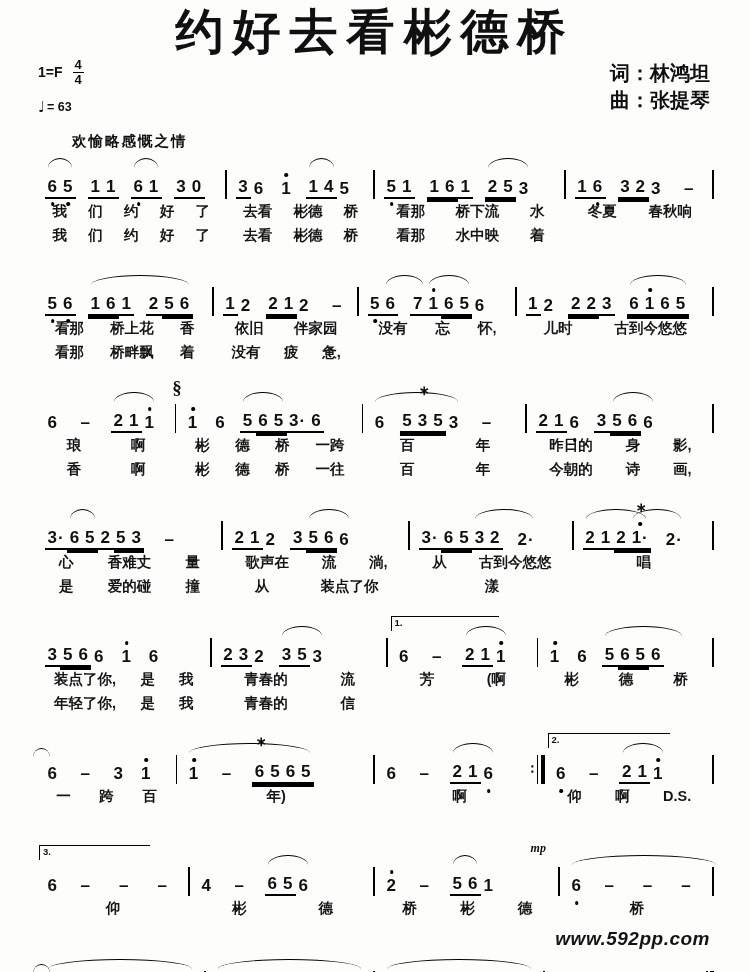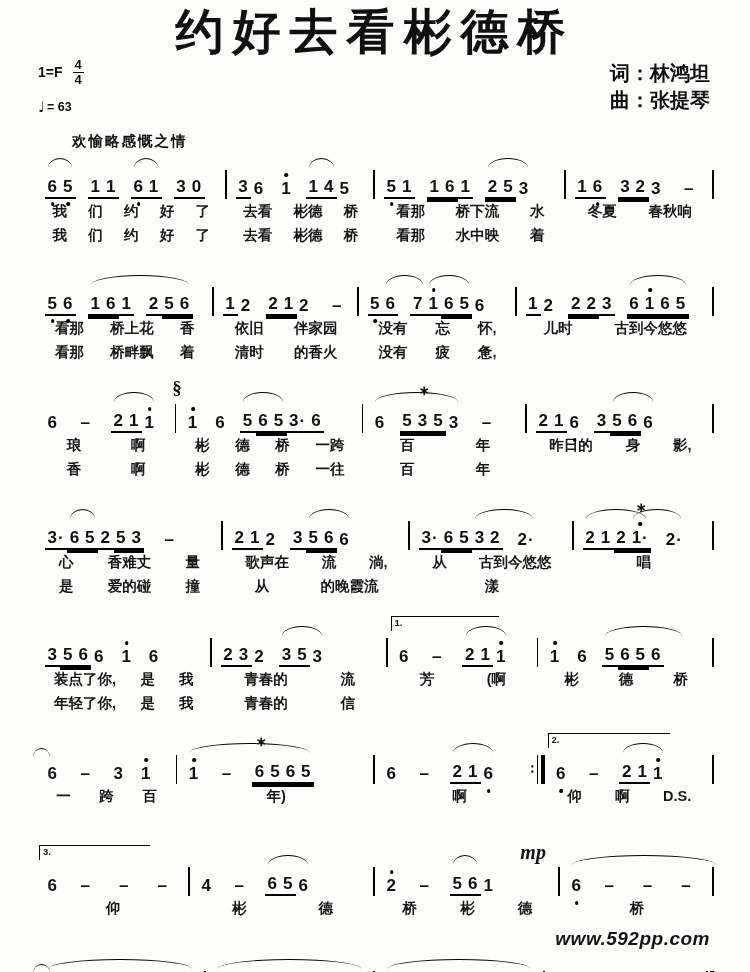--- a/index.html
+++ b/index.html
@@ -45,21 +45,21 @@
     border-top:1.8px solid #000;border-radius:50%/100% 100% 0 0;
   }
   .orn{position:absolute;top:-8px;font-size:13px;font-weight:bold;font-style:normal;}
   .tiein{position:absolute;left:-3px;top:6px;width:17px;height:8px;border-top:1.8px solid #000;border-radius:50%/100% 100% 0 0;}
   .volta{
     position:absolute;top:-9px;left:3px;width:72%;height:15px;box-sizing:border-box;
     border-top:1.6px solid #000;border-left:1.6px solid #000;
     font-size:9.5px;font-weight:bold;padding:1px 0 0 3px;line-height:10px;font-style:normal;
   }
   .segno{position:absolute;left:-4px;top:-14px;font-size:19px;font-weight:bold;font-family:"Liberation Serif",serif;}
-  .dyn{position:absolute;top:-13px;right:14px;font-family:"Liberation Serif",serif;font-style:italic;font-weight:bold;font-size:20px;}
+  .dyn{position:absolute;top:-13px;right:14px;font-family:"Liberation Serif",serif;font-style:italic;font-weight:bold;font-size:12px;}
   .bar{position:absolute;right:0;top:13px;width:1.6px;height:29px;background:#000;}
   .bar.rep,.bar.end{width:auto;background:none;display:flex;align-items:center;gap:2.5px;}
   .bar .rd{font-size:14px;font-weight:bold;line-height:29px;font-style:normal;}
   .bar .bl{display:inline-block;height:29px;}
   .bar .bl.thin{width:1.8px;background:#000;}
   .bar .bl.thick{width:3.6px;background:#000;}
   .lcell{
     display:flex;justify-content:space-around;align-items:flex-start;
     font-size:14.5px;font-weight:600;line-height:23px;padding:1px 6px 0 6px;color:#161616;white-space:nowrap;
   }
@@ -261,24 +261,20 @@
       <div class="lcell">
         <span class="lw">儿时</span>
         <span class="lw">古到今悠悠</span>
       </div>
       <div class="lcell">
         <span class="lw">看那</span>
         <span class="lw">桥畔飘</span>
         <span class="lw">着</span>
       </div>
       <div class="lcell">
-        <span class="lw">清时</span>
-        <span class="lw">的香火</span>
-      </div>
-      <div class="lcell">
         <span class="lw">没有</span>
         <span class="lw">疲</span>
         <span class="lw">惫,</span>
       </div>
     </div>
     <div class="system" style="grid-template-columns: 6fr 8fr 7fr 8fr;">
       <div class="mcell">
         <div class="nrow">
           <span class="note"><span class="nc">6</span></span>
           <span class="note gap dash"><span class="nc">–</span></span>
@@ -354,20 +350,25 @@
       </div>
       <div class="lcell">
         <span class="lw">彬</span>
         <span class="lw">德</span>
         <span class="lw">桥</span>
         <span class="lw">一往</span>
       </div>
       <div class="lcell">
         <span class="lw">百</span>
         <span class="lw">年</span>
+      </div>
+      <div class="lcell">
+        <span class="lw">今朝的</span>
+        <span class="lw">诗</span>
+        <span class="lw">画,</span>
       </div>
     </div>
     <div class="system" style="grid-template-columns: 8fr 8fr 7fr 6fr;">
       <div class="mcell">
         <div class="nrow">
           <span class="note u1"><span class="nc">3·</span></span>
           <span class="note u2"><span class="nc">6</span></span>
           <span class="note u2"><span class="nc">5</span></span>
           <span class="note u1"><span class="nc">2</span></span>
           <span class="note u2"><span class="nc">5</span></span>
@@ -432,21 +433,21 @@
       <div class="lcell">
         <span class="lw">唱</span>
       </div>
       <div class="lcell">
         <span class="lw">是</span>
         <span class="lw">爱的碰</span>
         <span class="lw">撞</span>
       </div>
       <div class="lcell">
         <span class="lw">从</span>
-        <span class="lw">的晚霞流</span>
+        <span class="lw">装点了你</span>
       </div>
       <div class="lcell">
         <span class="lw">漾</span>
       </div>
     </div>
     <div class="system" style="grid-template-columns: 7fr 7fr 6fr 7fr;">
       <div class="mcell">
         <div class="nrow">
           <span class="note u1"><span class="nc">3</span></span>
           <span class="note u2"><span class="nc">5</span></span>

